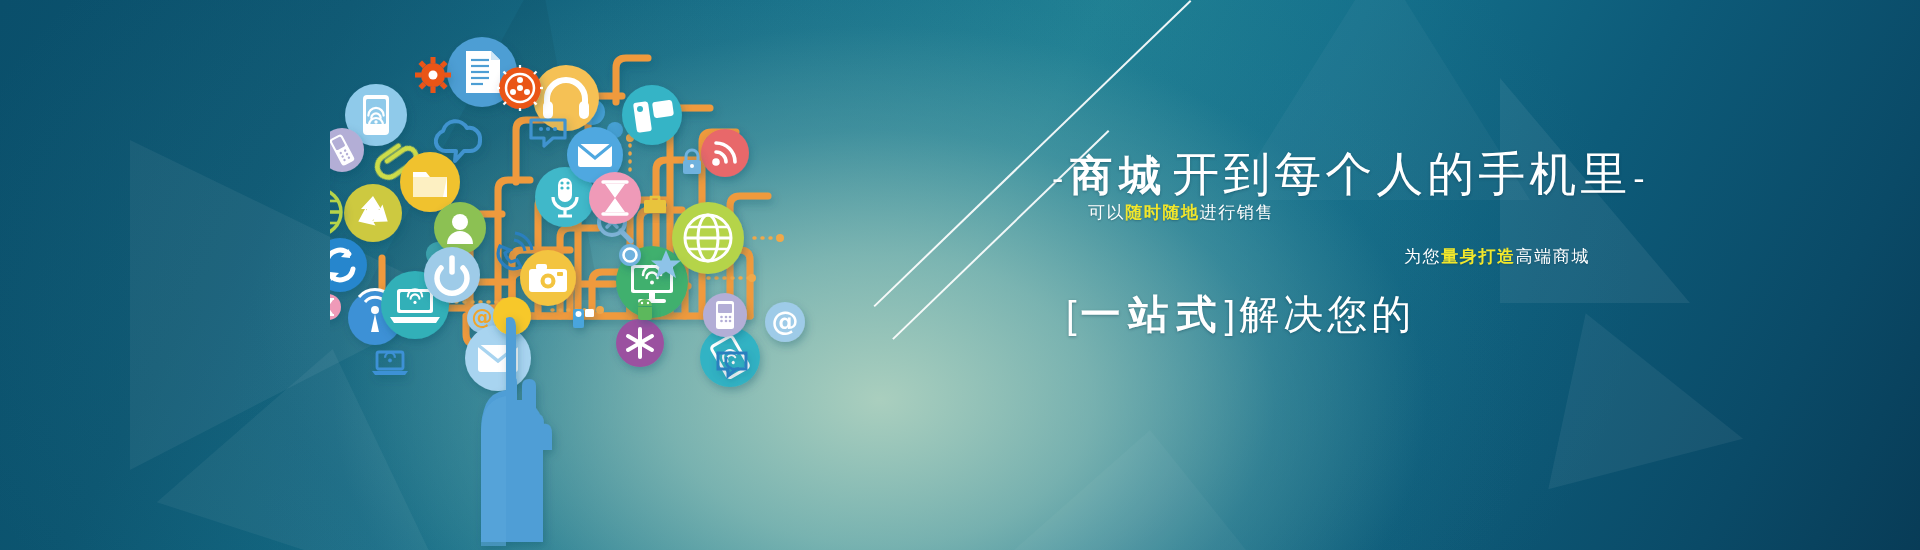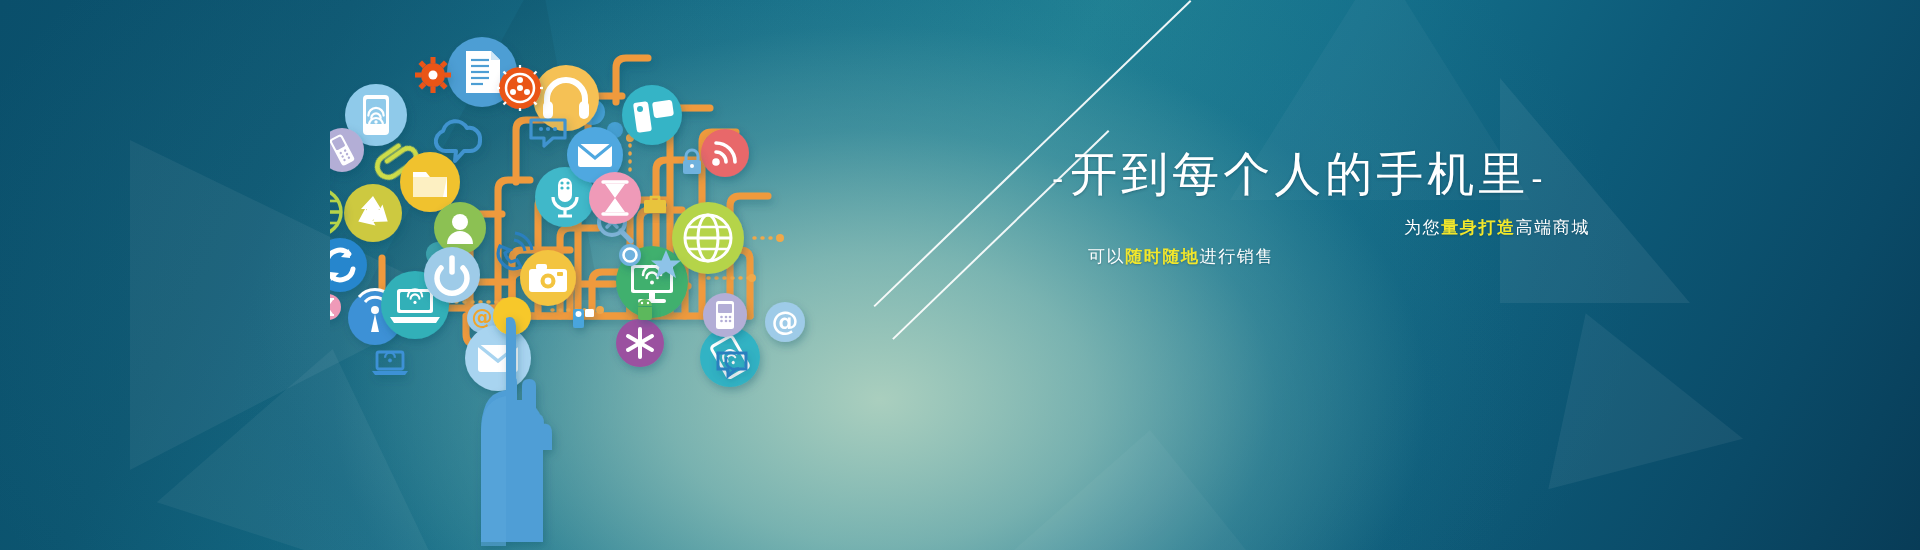--- a/index.html
+++ b/index.html
@@ -537,32 +537,36 @@
         <path d="M213 414 q9 -2 9 10 l0 16 l-9 0 z" fill="#4f9ed6"></path>
         <path d="M176 386 l0 150 l-25 0 l0 -110 q0 -24 9 -32 q7 -7 16 -8 z" fill="#5aa8dd" opacity="0.55"></path>
       </g>
     </svg>
   </div>
 
   <div class="copy">
 
     <div class="headline">
       <span class="dash">-</span>
+      <span class="hl-strong">商城</span>
       <span class="hl-rest">开到每个人的手机里</span>
       <span class="dash">-</span>
+    </div>
+
+    <div class="subrow sub2">
+      <span>可以</span>
+      <span class="hi">随时随地</span>
+      <span>进行销售</span>
     </div>
 
     <div class="subrow sub1">
       <span>为您</span>
       <span class="hi">量身打造</span>
       <span>高端商城</span>
     </div>
 
-    <div class="subrow sub2">
-      <span>可以</span>
-      <span class="hi">随时随地</span>
-      <span>进行销售</span>
+    <div class="bigline l1">
+      <span class="br">[</span><span class="onestop">一站式</span><span class="br">]</span><span>解决您的</span>
     </div>
 
-
   </div>
 
 </div>
 
 </body></html>

